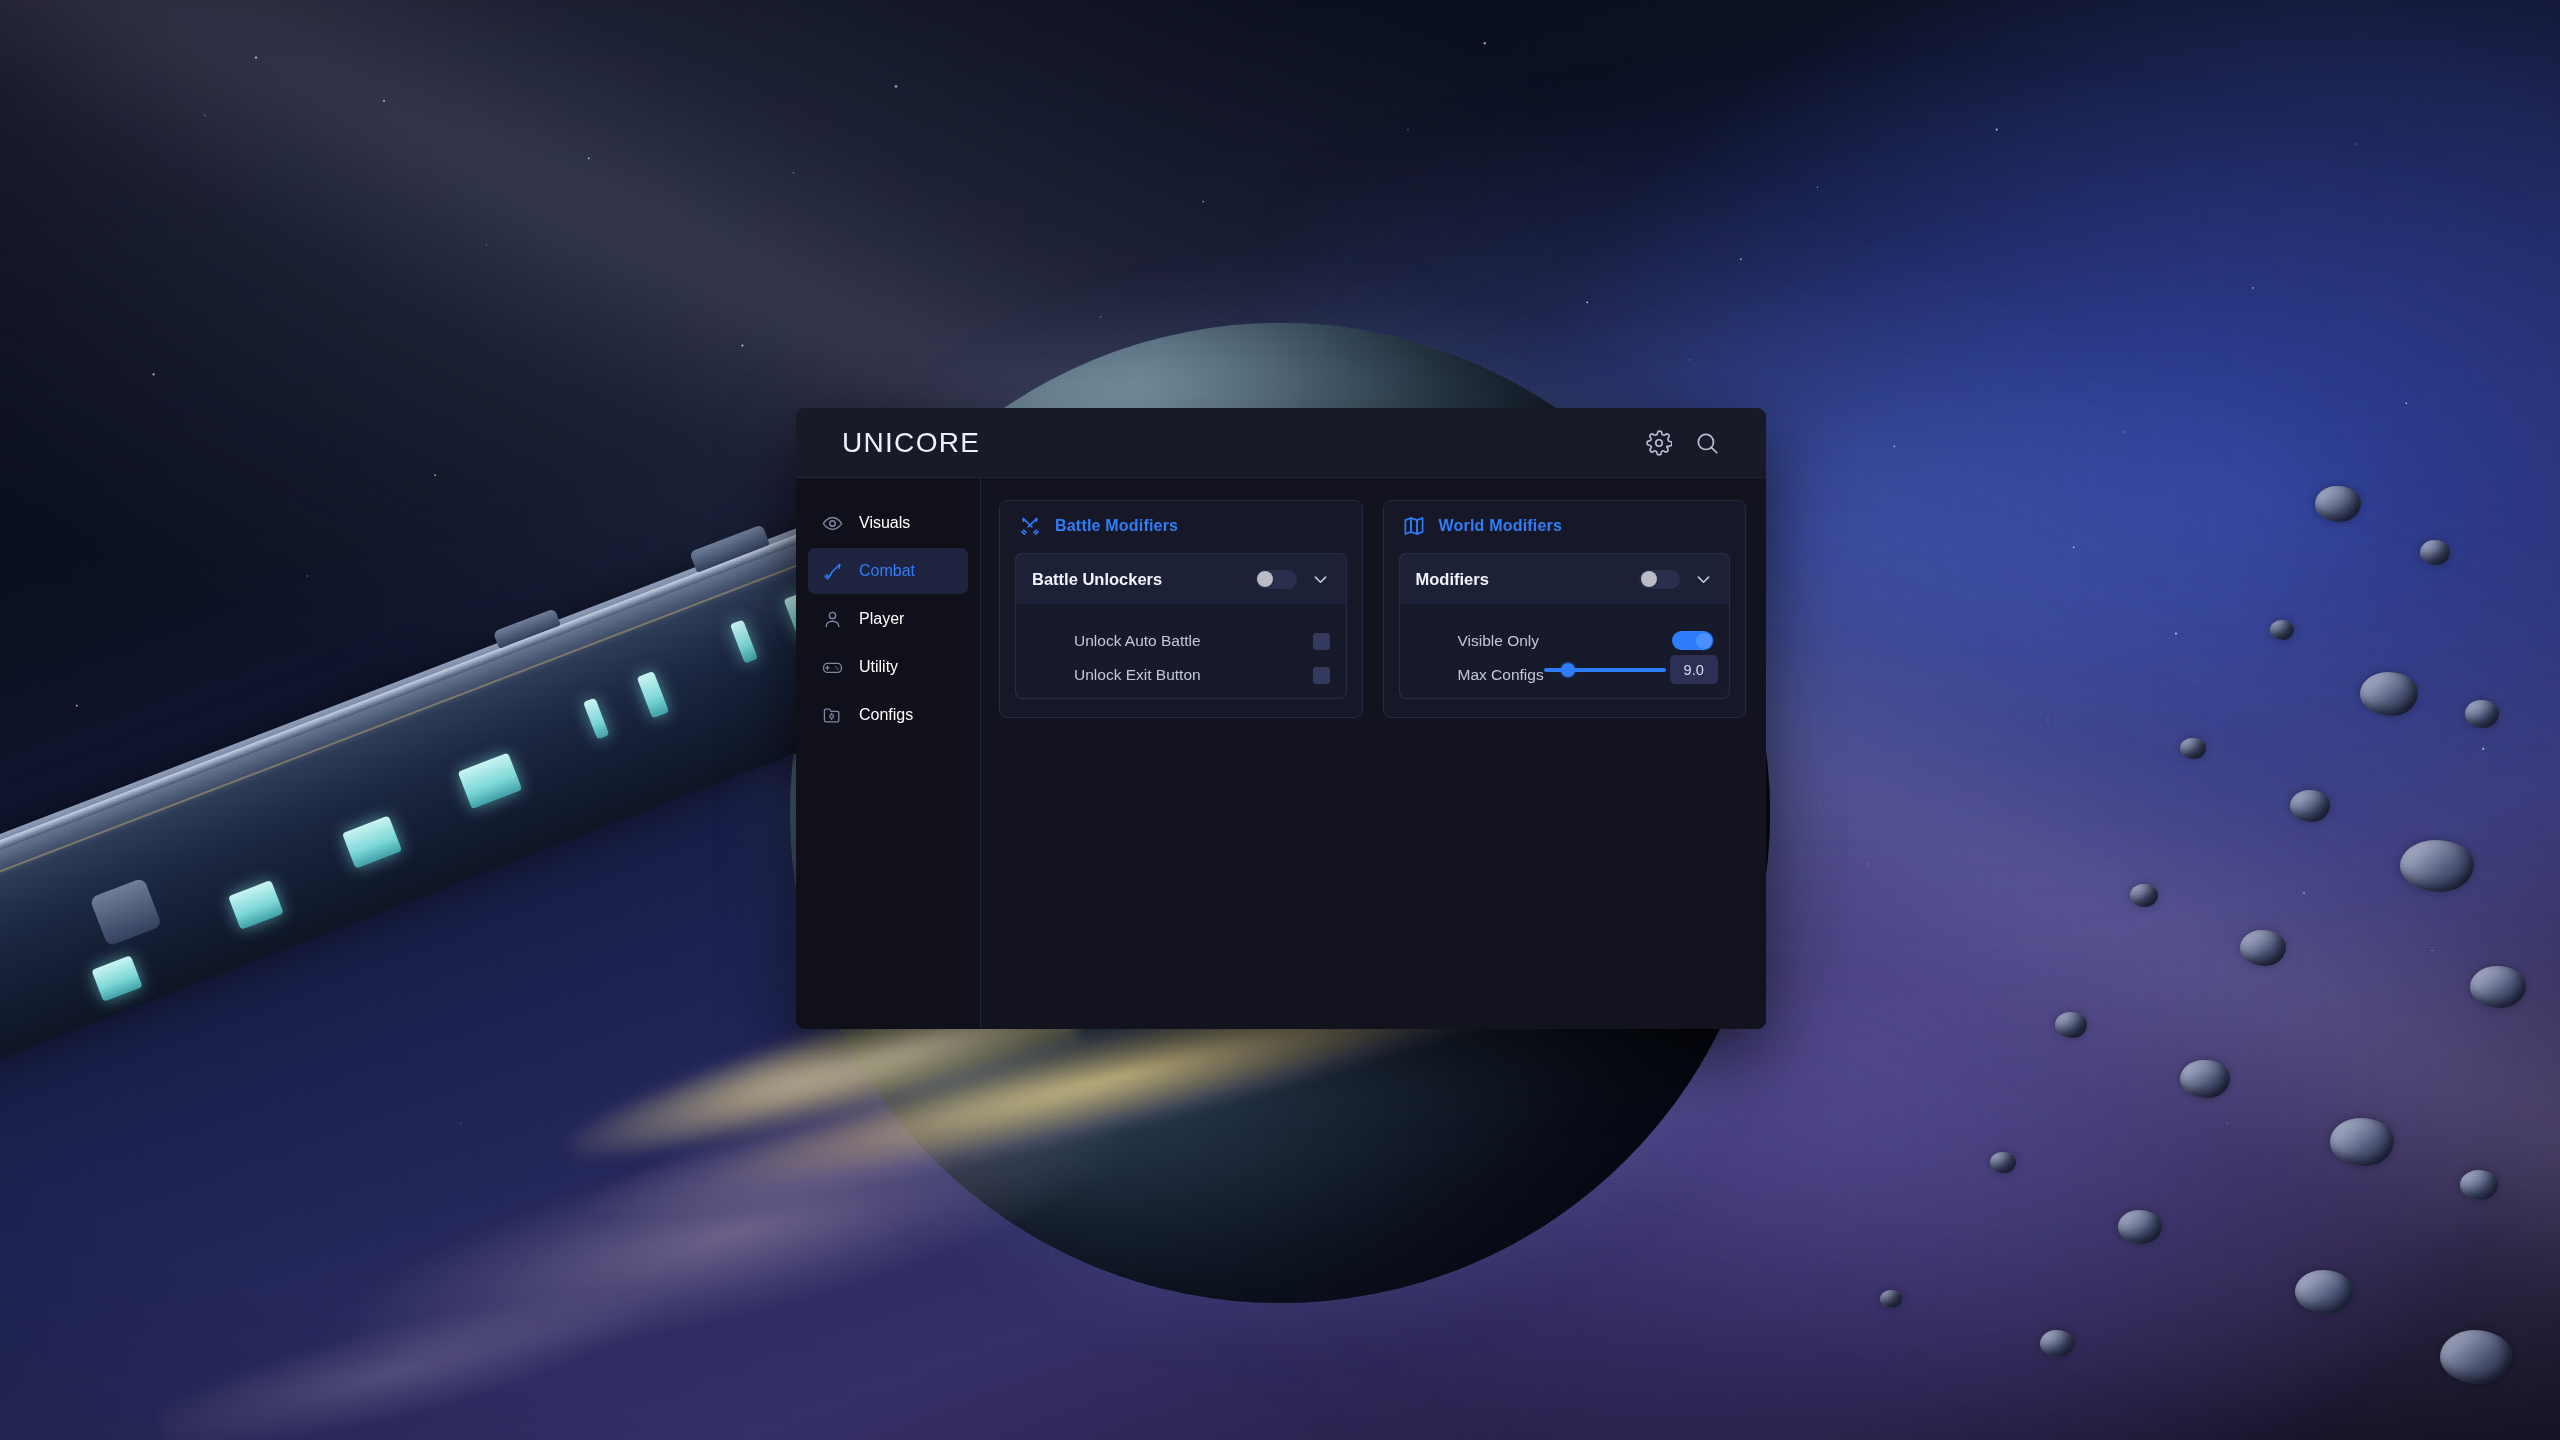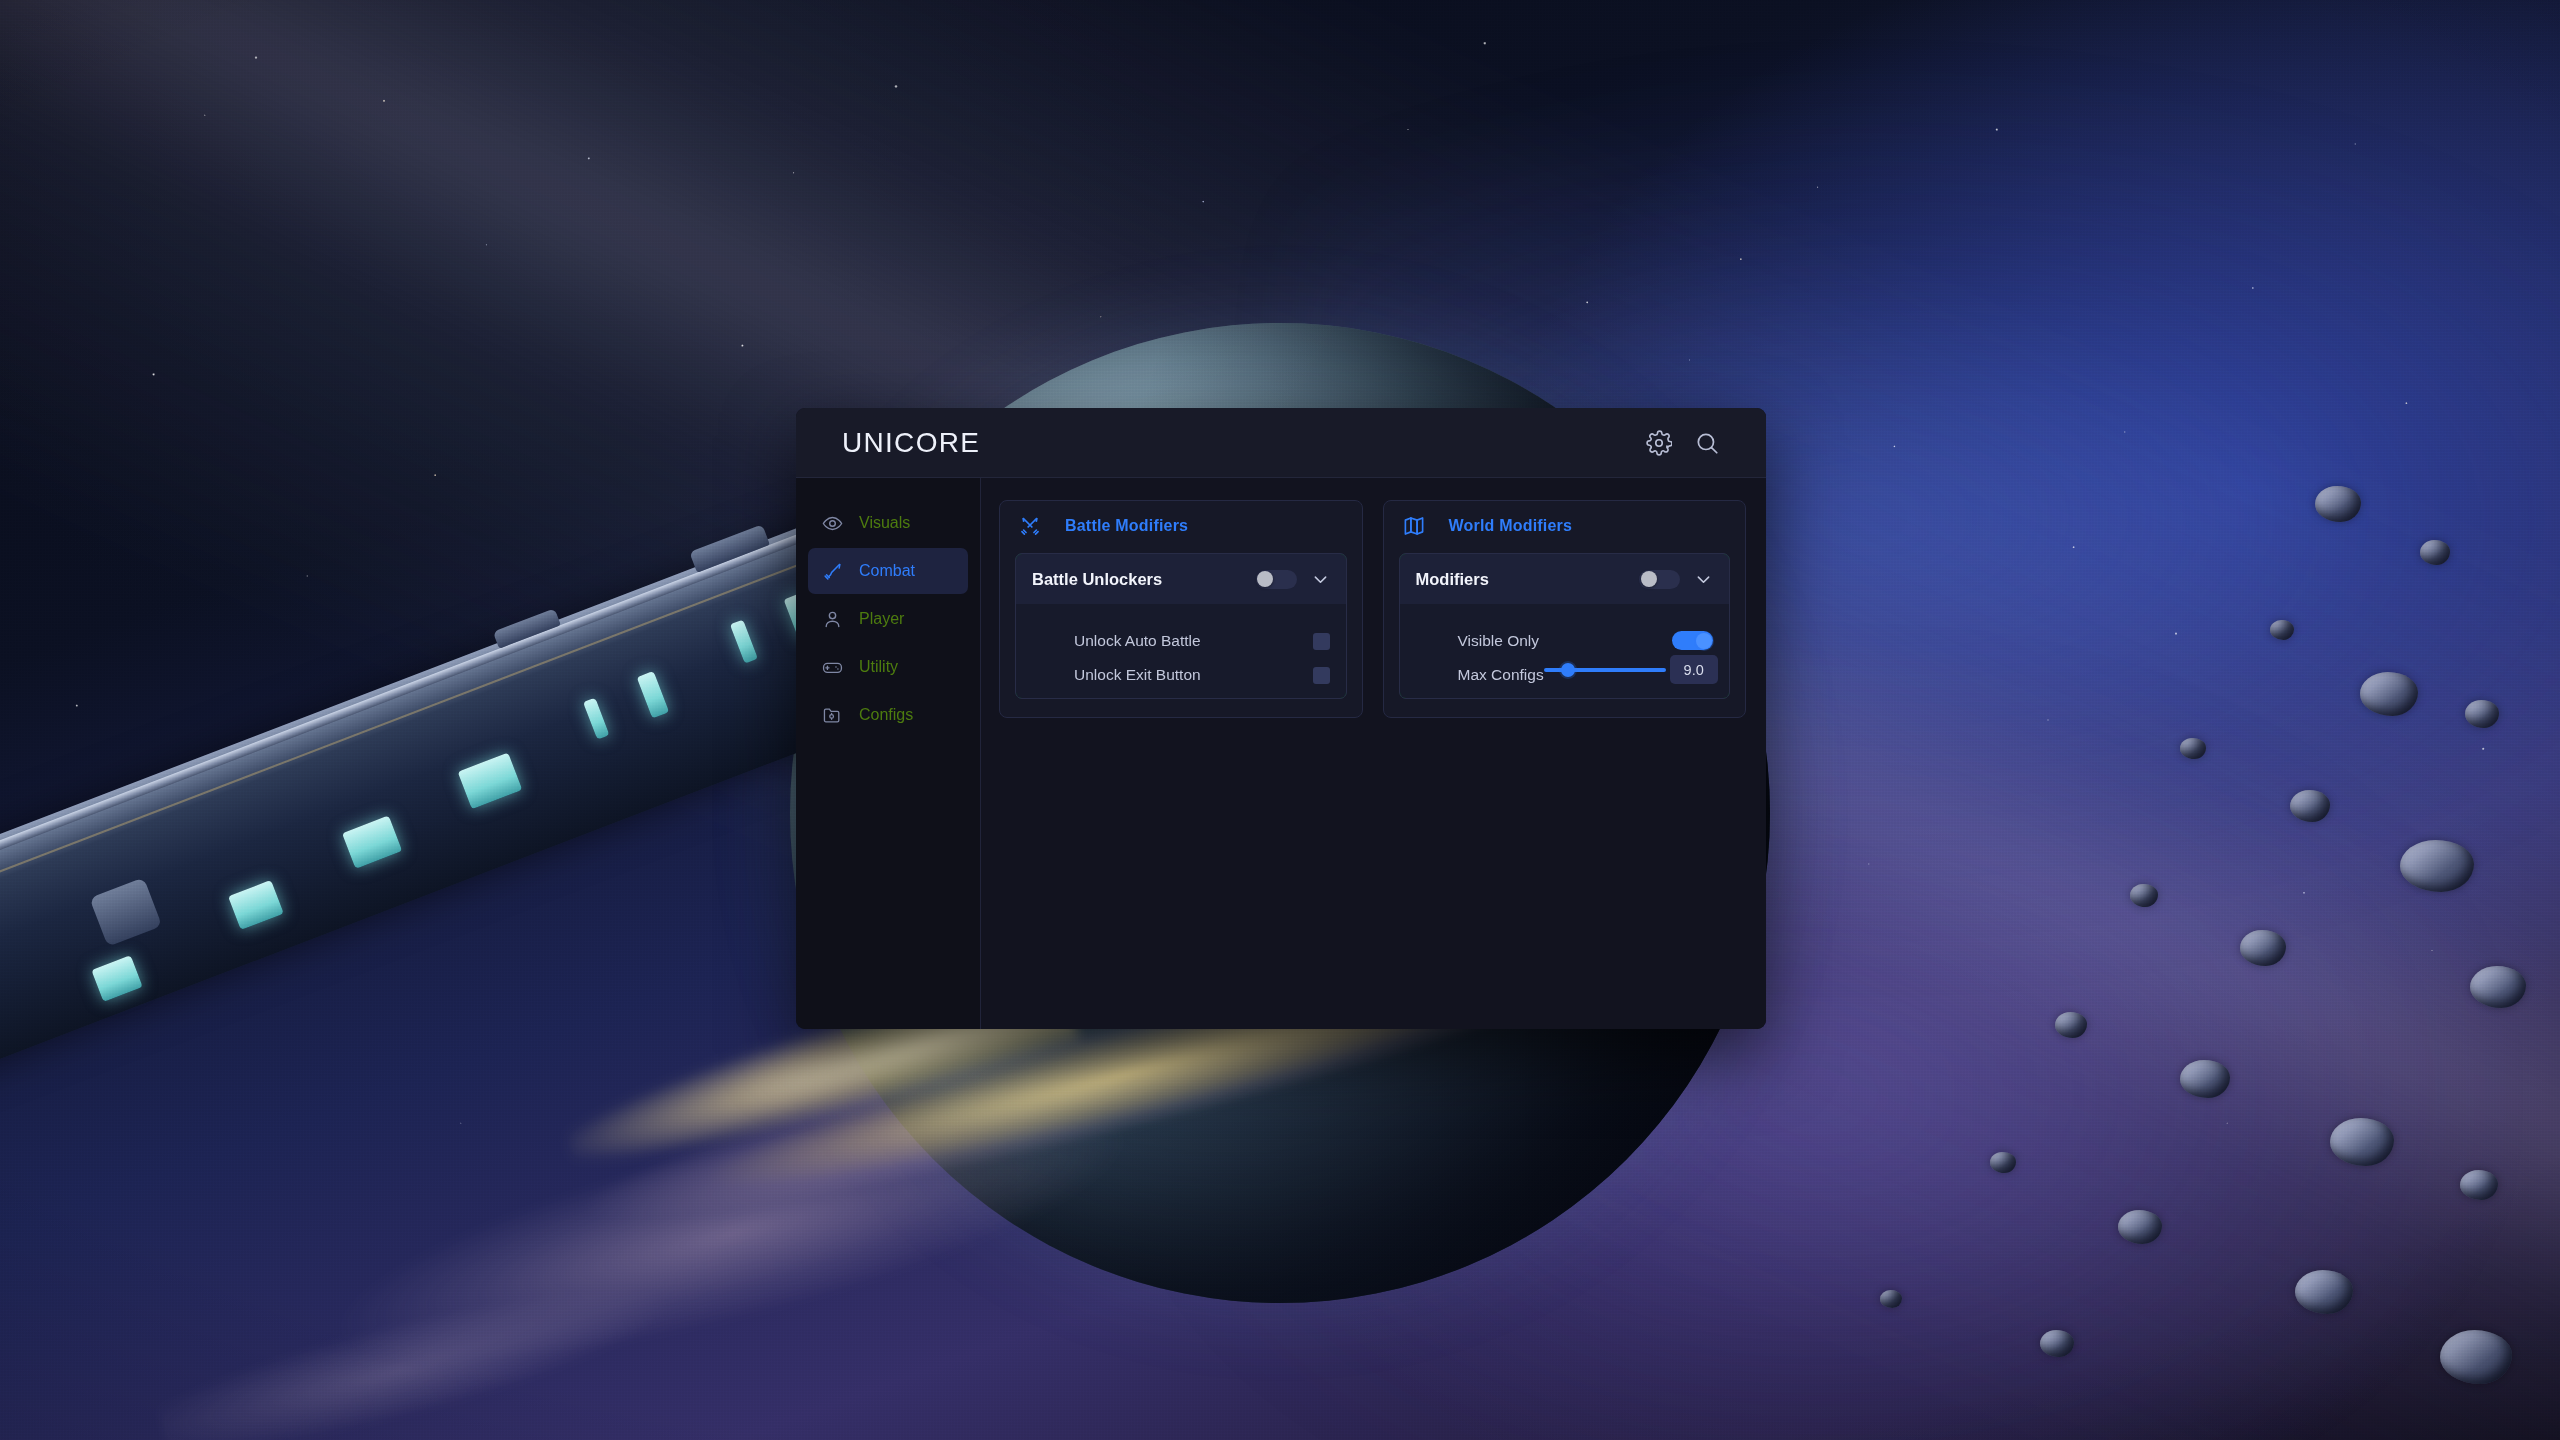--- a/index.html
+++ b/index.html
@@ -250,21 +250,21 @@
   .sidebar {
     width: 185px; flex: none;
     background: #0f1019;
     border-right: 1px solid #21243a;
     padding: 22px 12px 0 12px;
   }
   .nav-item {
     display: flex; align-items: center; gap: 16px;
     height: 46px; padding: 0 14px;
     border-radius: 7px;
-    color: #4d7c0f;
+    color: #ffffff;
     font-size: 16px;
     cursor: pointer;
     margin-bottom: 2px;
   }
   .nav-item.active { background: #1e2340; color: #2f7dfb; }
   .nav-item.active .nav-icon { color: #2f7dfb; }
   .nav-icon { width: 21px; height: 21px; flex: none; color: #7f87a4; }
   .nav-label { white-space: nowrap; }
 
   
@@ -275,21 +275,21 @@
     display: flex; gap: 20px; align-items: flex-start;
   }
   .column {
     flex: 1 1 0; min-width: 0;
     background: #161827;
     border: 1px solid #252943;
     border-radius: 8px;
     padding: 14px 15px 18px 15px;
   }
   .column-head {
-    display: flex; align-items: center; gap: 24px;
+    display: flex; align-items: center; gap: 14px;
     margin-bottom: 16px; padding-left: 4px;
   }
   .column-head-icon { width: 22px; height: 22px; color: #2f7dfb; flex: none; }
   .column-head-title { font-size: 16px; font-weight: 700; color: #2f7dfb; letter-spacing: .2px; }
 
   .group {
     border: 1px solid #282c47;
     border-radius: 7px;
     background: #14532d;
     margin-bottom: 16px;

